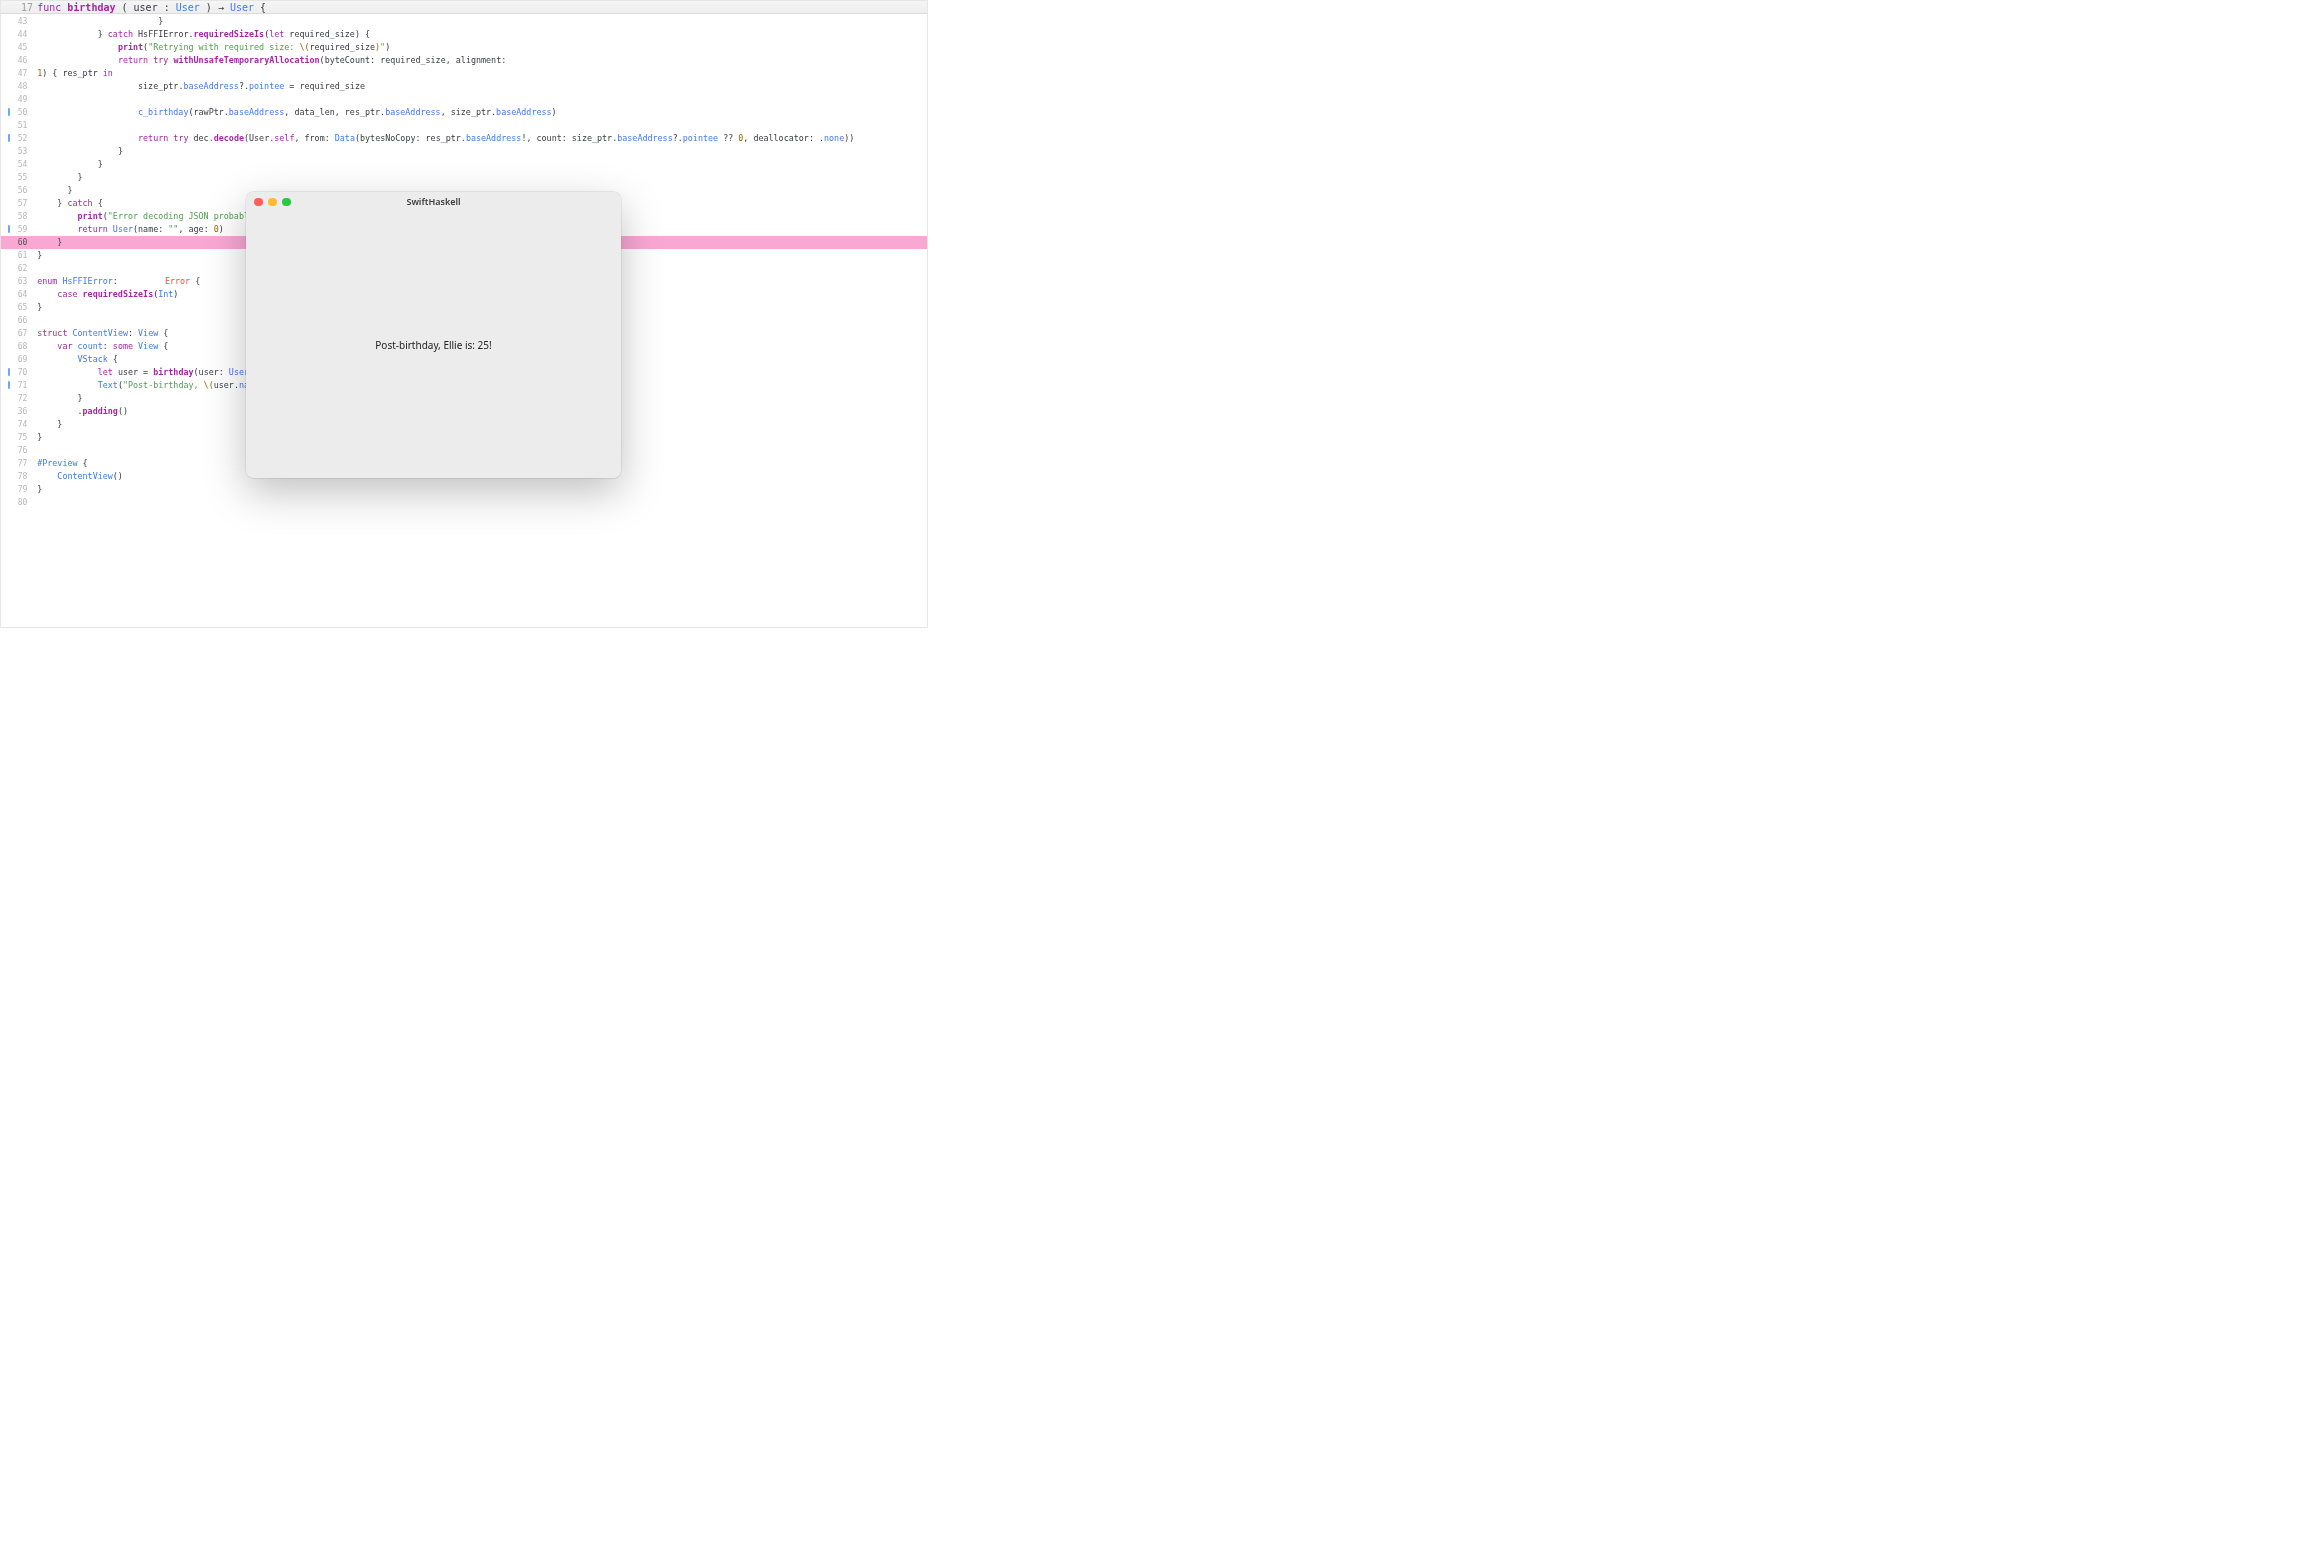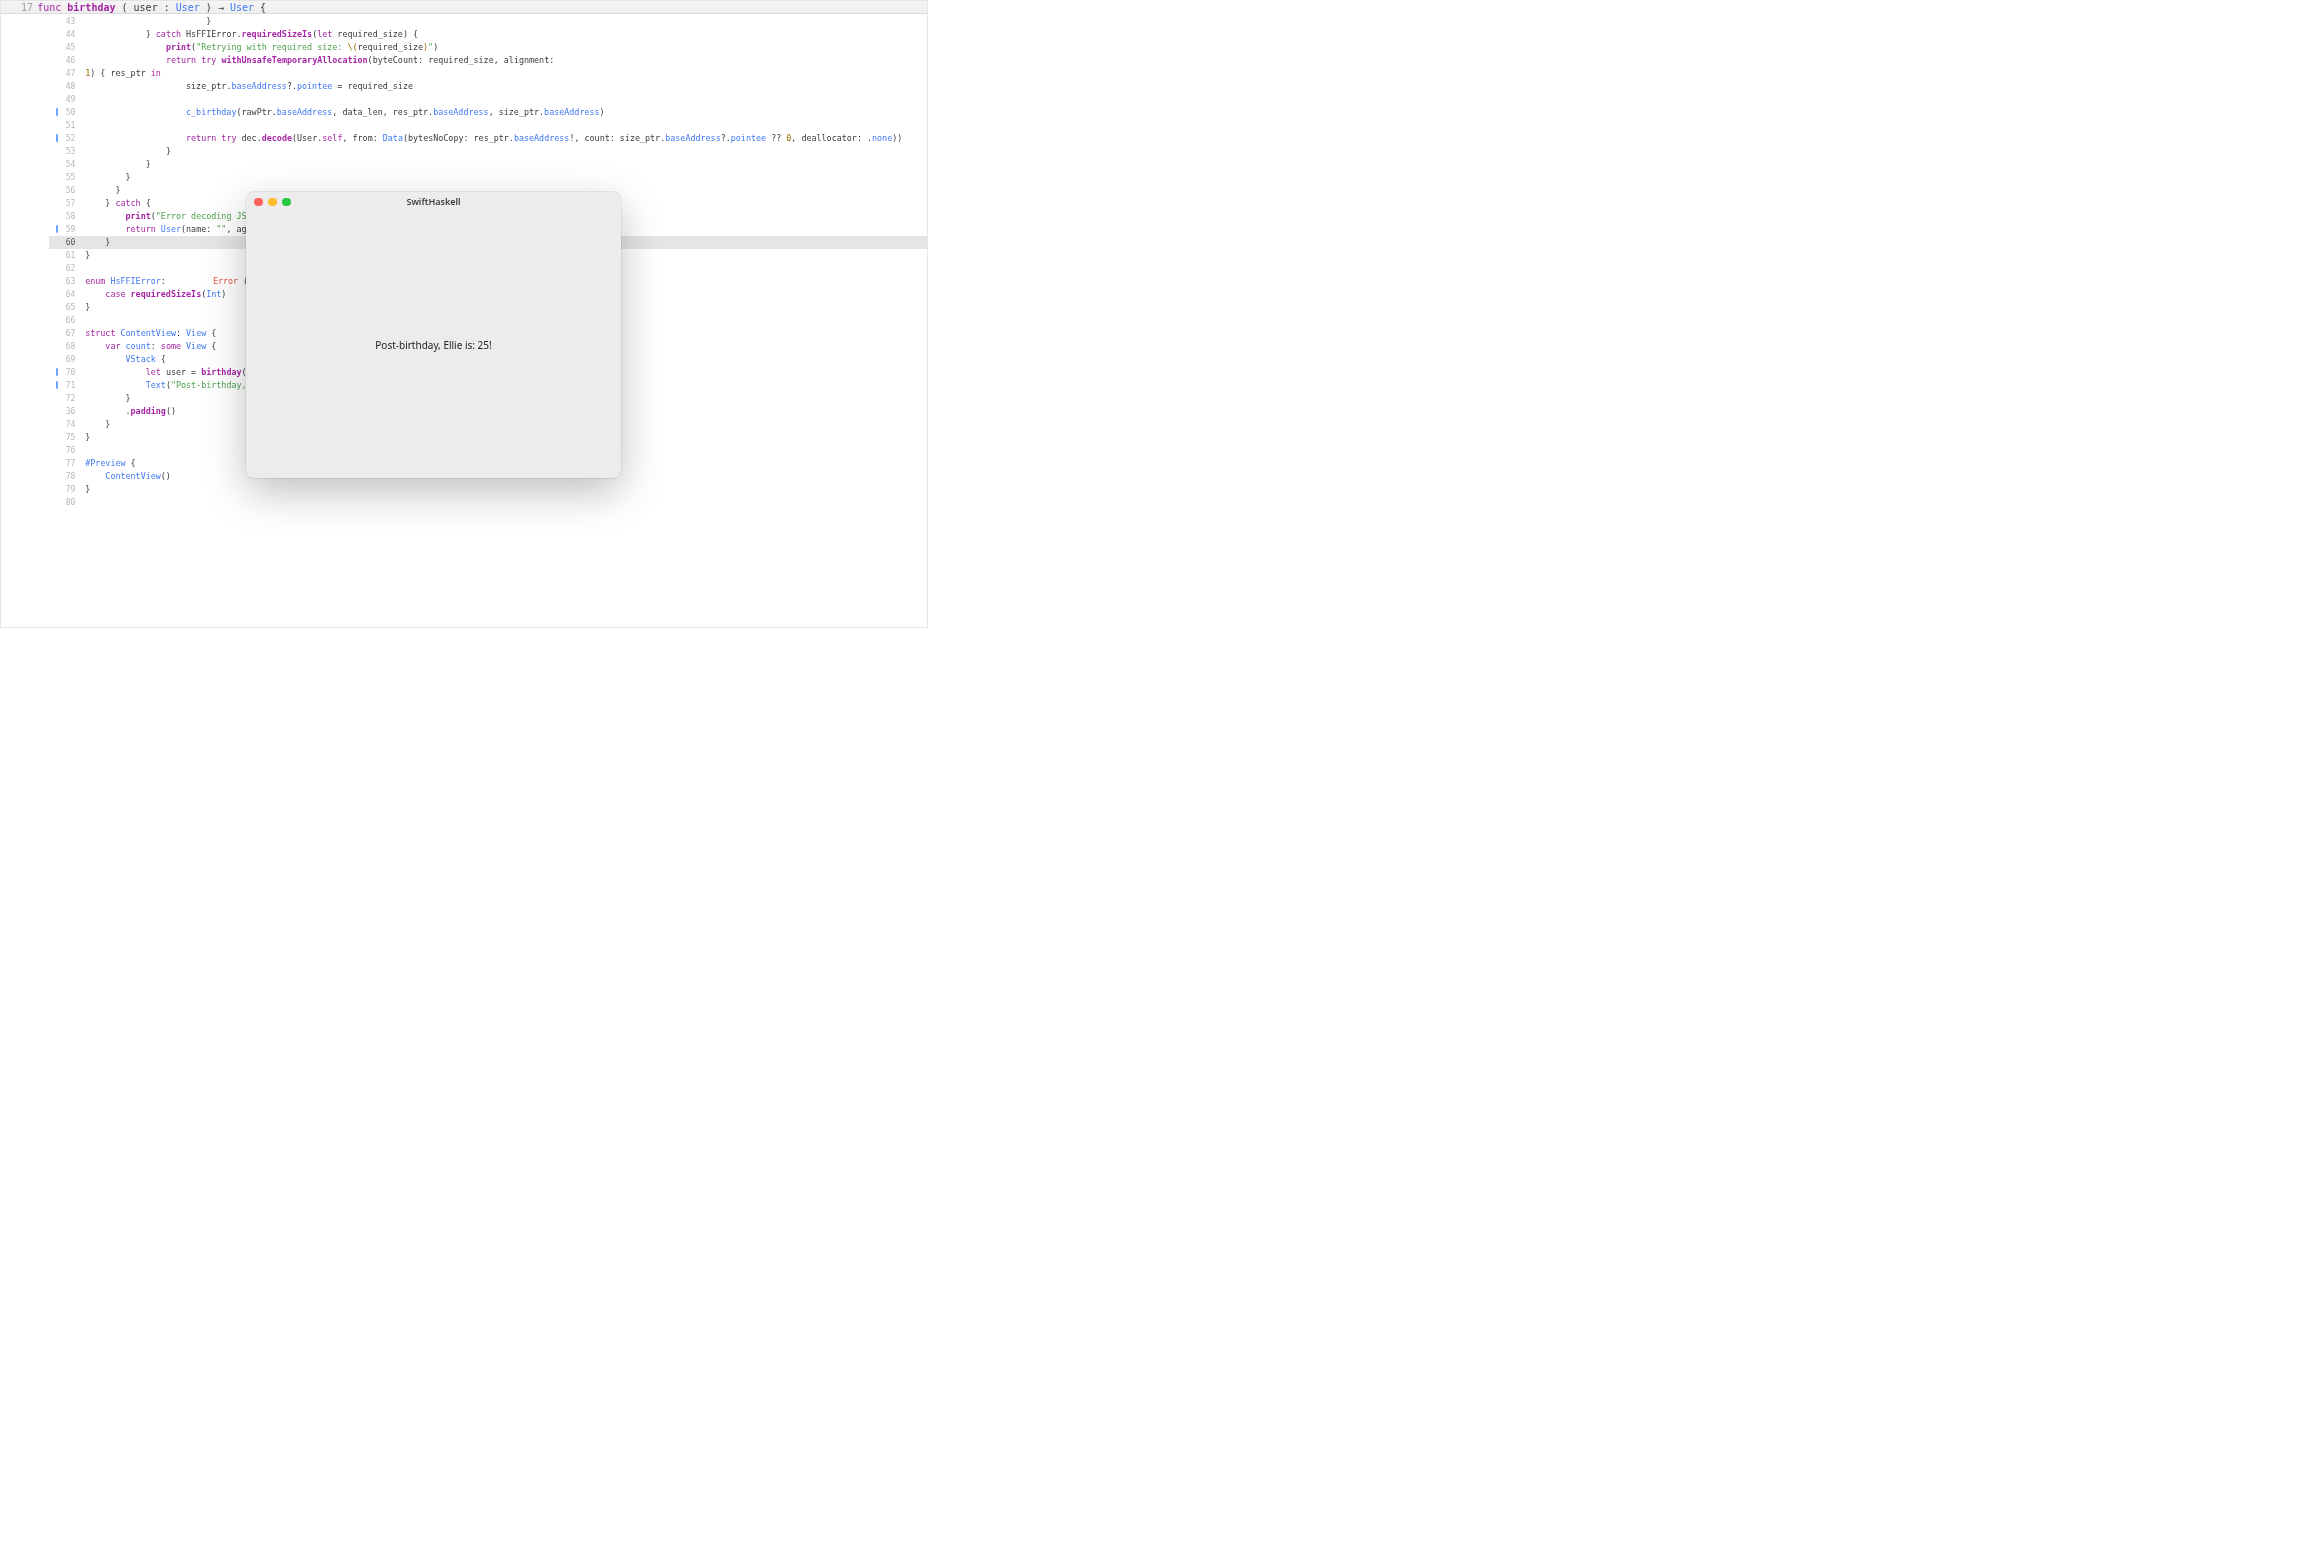--- a/index.html
+++ b/index.html
@@ -23,28 +23,28 @@
       padding-left: 18px;
       gap: 4.2px;
       color: #555;
       font-size: 10px;
     }
     .breadcrumb-ln {
       width: 14px;
       text-align: right;
       color: #a0a0a0;
     }
-    .code-lines { padding-top: 0.7px; margin-left: 48px; }
+    .code-lines { padding-top: 0.7px; }
     .line {
       display: flex;
       height: 13px;
       line-height: 13px;
       position: relative;
     }
-    .line.highlighted { background-color: #e5e5e5; }
+    .line.highlighted { background-color: #f9a8d4; }
     .gutter {
       width: 32px;
       flex-shrink: 0;
       text-align: right;
       padding-right: 5.6px;
       color: #b7b7b7;
       user-select: none;
       font-size: 8px;
       position: relative;
     }

